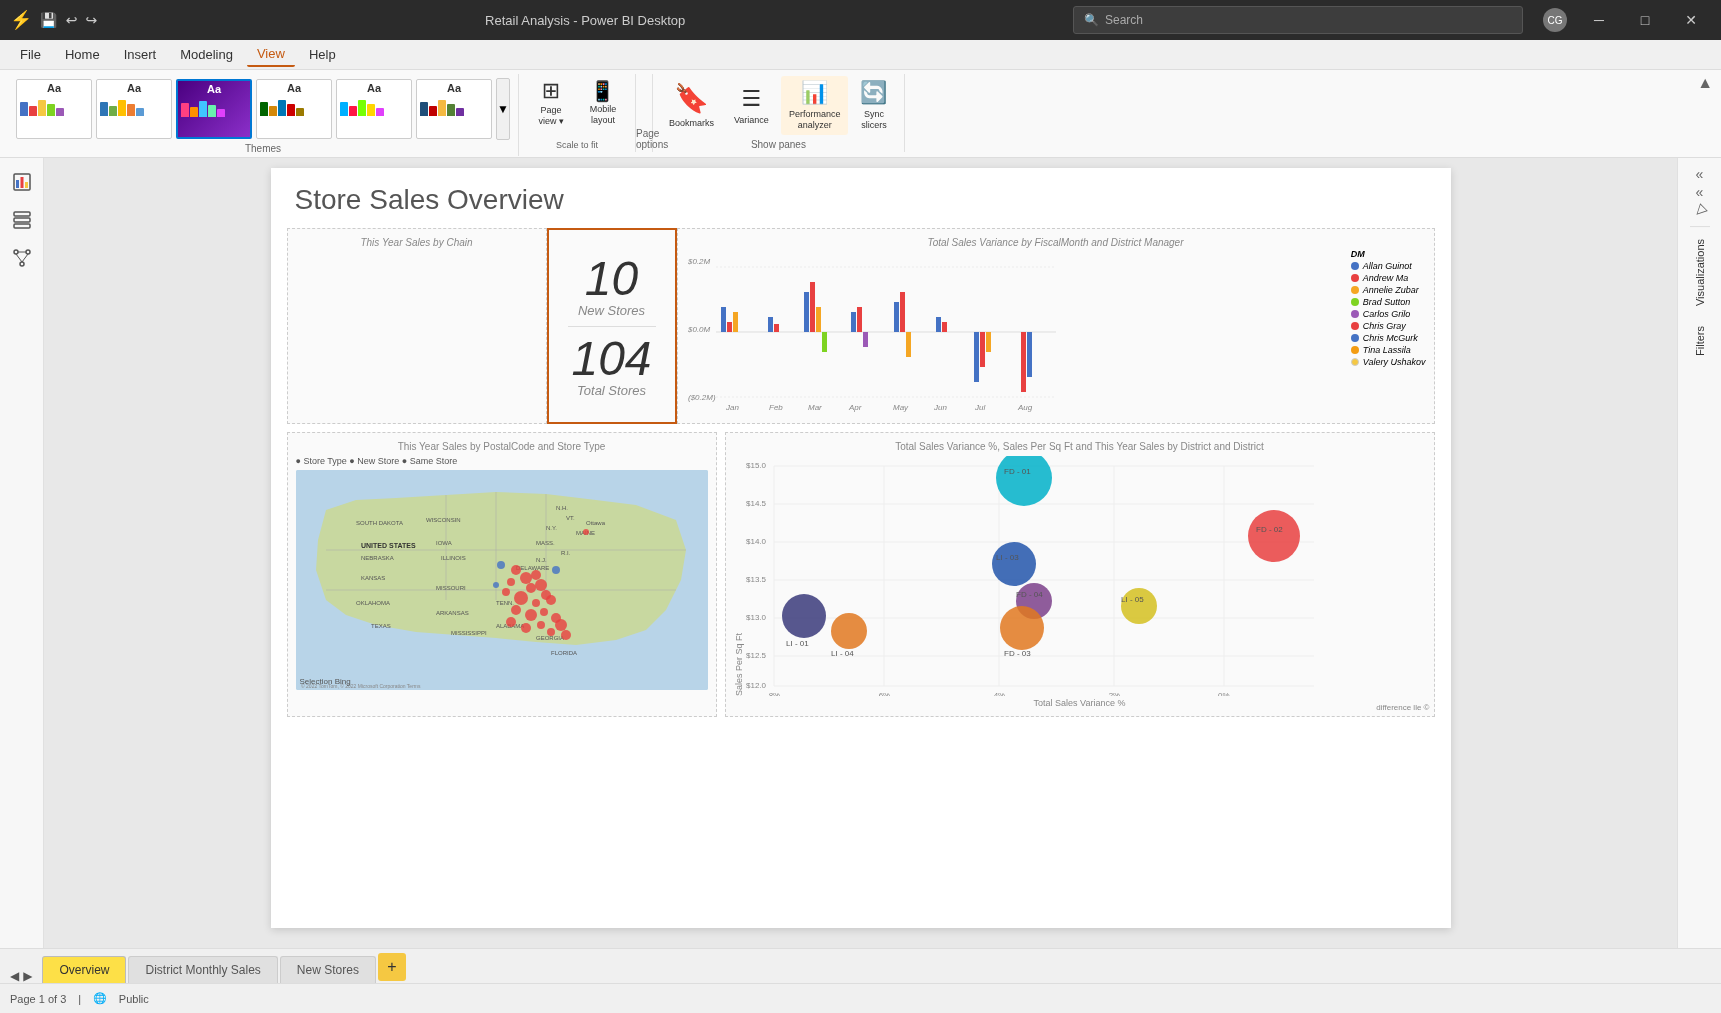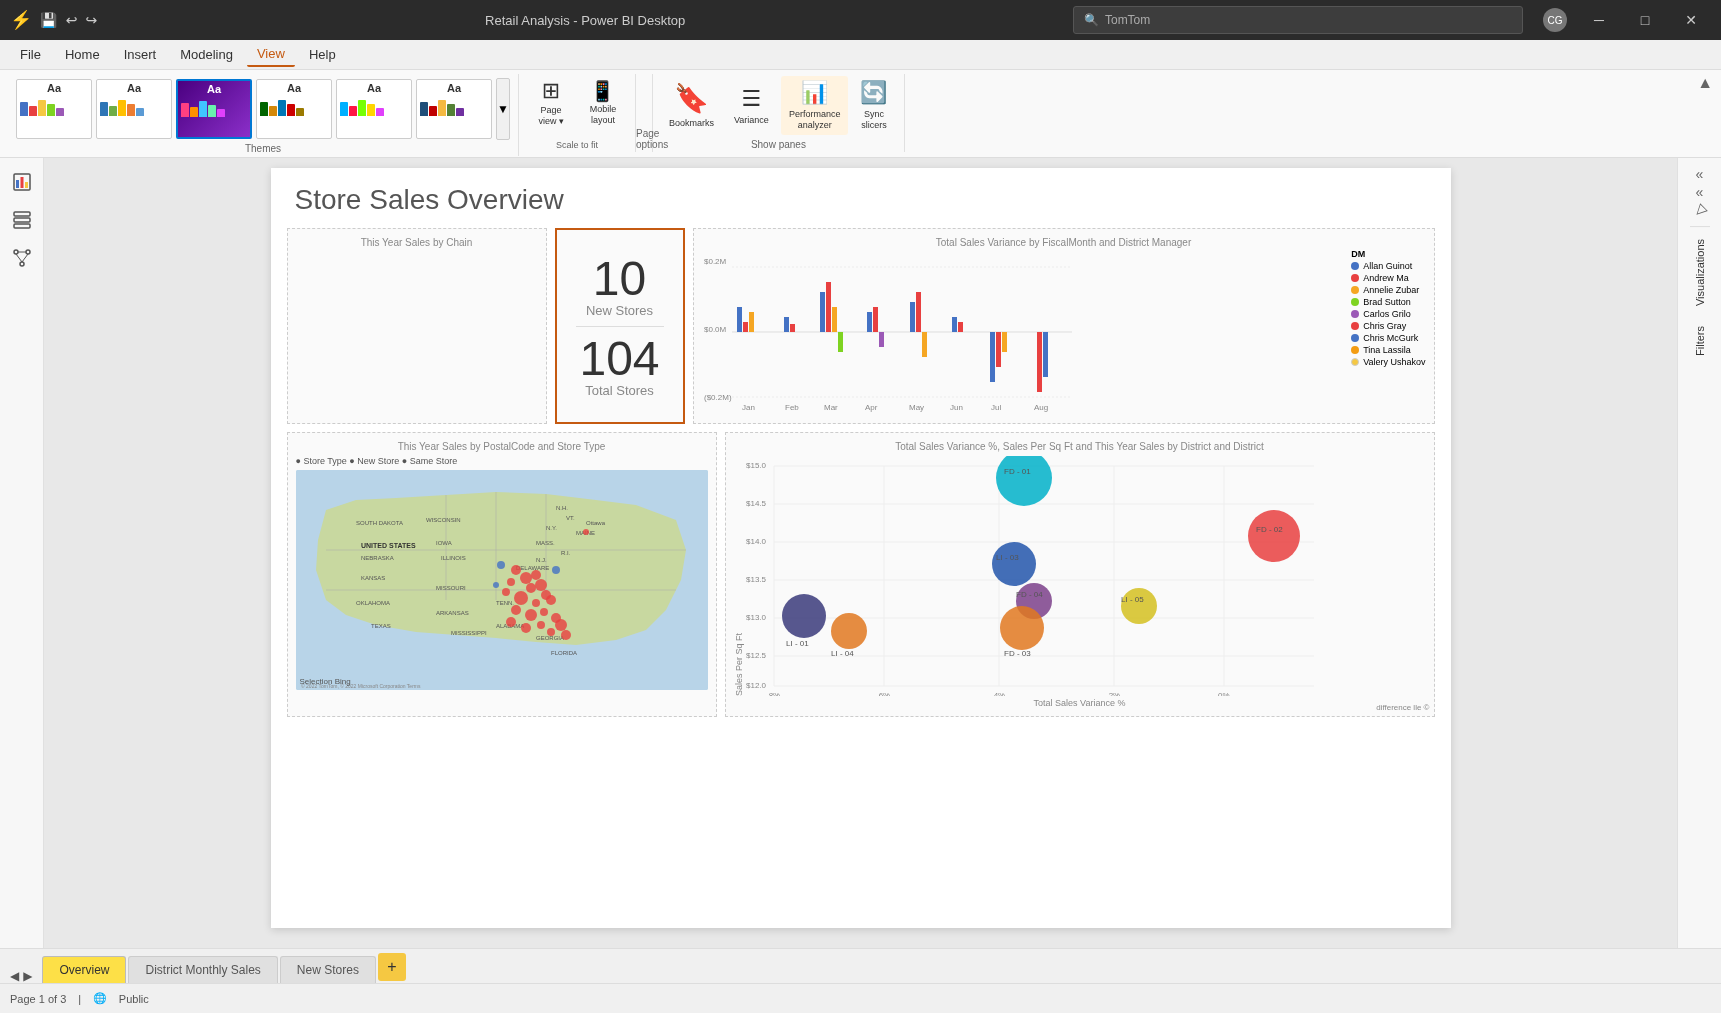--- a/index.html
+++ b/index.html
@@ -293,21 +293,21 @@
     <span style="font-size:14px;cursor:pointer;color:#ccc;">💾</span>
     <span style="font-size:14px;cursor:pointer;color:#ccc;">↩</span>
     <span style="font-size:14px;cursor:pointer;color:#ccc;">↪</span>
   </div>
   <div class="title-bar-center">
     <span class="title-text">Retail Analysis - Power BI Desktop</span>
   </div>
   <div style="display:flex;align-items:center;gap:12px;">
     <div class="search-box">
       <span>🔍</span>
-      <span style="color:#aaa;">TomTom</span>
+      <span style="color:#aaa;">Search</span>
     </div>
     <div style="display:flex;align-items:center;gap:8px;">
       <span style="font-size:11px;color:#ccc;"></span>
       <span style="width:24px;height:24px;background:#777;border-radius:50%;display:flex;align-items:center;justify-content:center;font-size:10px;color:white;">CG</span>
     </div>
     <div class="window-controls">
       <div class="win-btn">─</div>
       <div class="win-btn">□</div>
       <div class="win-btn close">✕</div>
     </div>
@@ -471,21 +471,21 @@
           <line x1="4" y1="6" x2="10" y2="14" stroke="#555" stroke-width="1"></line>
           <line x1="16" y1="6" x2="10" y2="14" stroke="#555" stroke-width="1"></line>
         </svg>
     </div>
   </div>
 
   <div class="canvas-area">
     <div class="report-page">
       <div class="report-title">Store Sales Overview</div>
 
-      <div style="display:flex;gap:8px;padding:4px 16px;">
+      <div style="display:flex;padding:4px 16px;font-style:italic;">
 
         <div style="width:260px;border:1px dashed #ccc;background:#fafafa;padding:8px;position:relative;">
           <div class="chart-title">This Year Sales by Chain</div>
         </div>
 
         <div style="width:130px;border:2px solid #c55a11;background:#fafafa;display:flex;flex-direction:column;align-items:center;justify-content:center;padding:8px;">
           <div class="kpi-number">10</div>
           <div class="kpi-label" style="font-size:13px;color:#888;">New Stores</div>
           <div style="margin:8px 0;width:80%;border-top:1px solid #ddd;"></div>
           <div class="kpi-number">104</div>

